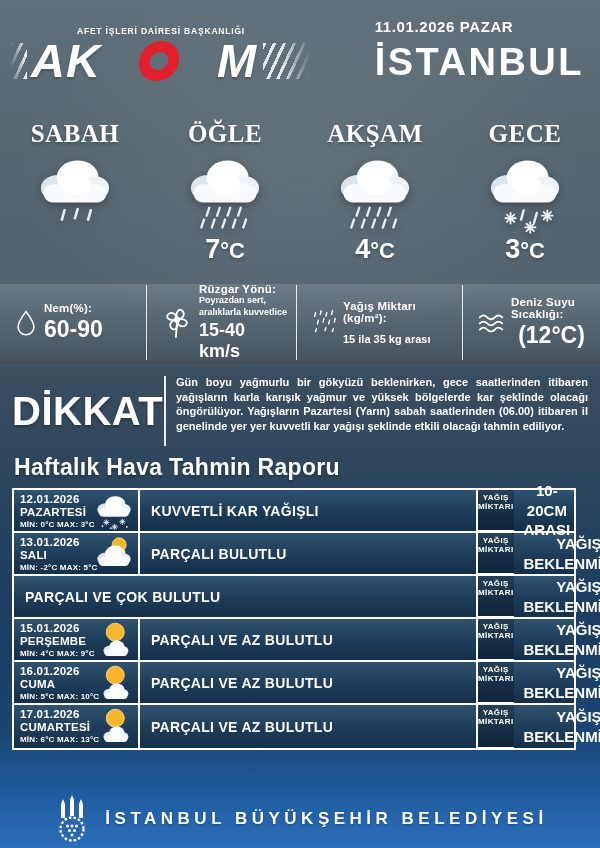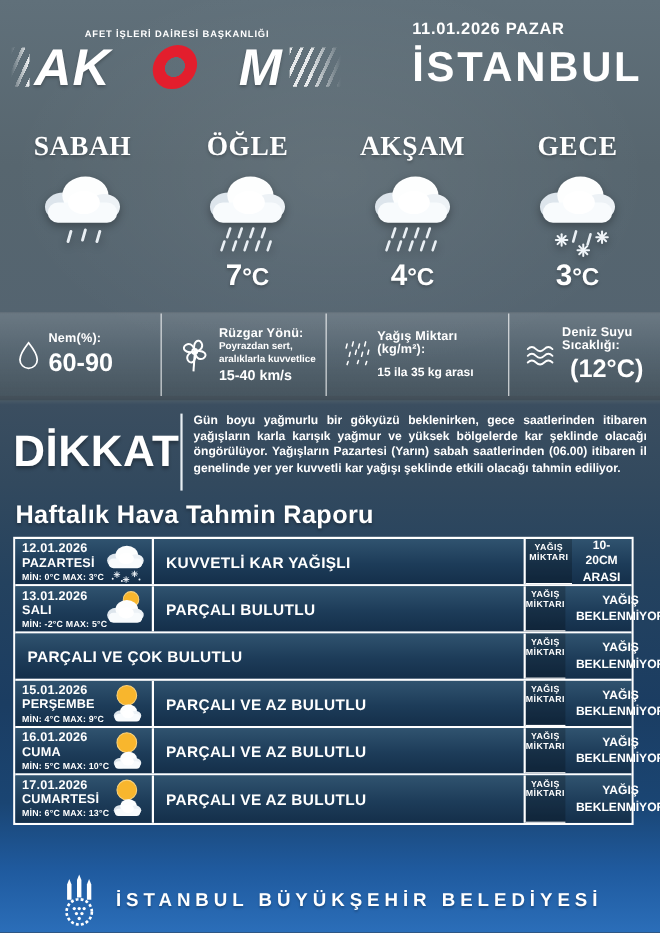--- a/index.html
+++ b/index.html
@@ -64,21 +64,21 @@
     background:linear-gradient(180deg, rgba(255,255,255,.13), rgba(255,255,255,.03) 45%, rgba(0,0,0,.10));
     border-top:1px solid rgba(255,255,255,.18);
     border-bottom:4px solid rgba(15,25,35,.38);
   }
   .info-item { display:flex; align-items:center; gap:4px; padding:0 8px 0 12px; }
   .info-item + .info-item { border-left:1.5px solid rgba(255,255,255,.85); }
   .info-item svg { flex:none; }
   .i-label { font-size:11.5px; font-weight:bold; letter-spacing:.2px; }
   .i-sub { font-size:9px; font-weight:bold; line-height:1.3; }
   .i-value-big { font-size:23px; font-weight:bold; margin-top:2px; }
-  .i-value-mid { font-size:13px; font-weight:bold; margin-top:1px; }
+  .i-value-mid { font-size:18px; font-weight:bold; margin-top:1px; }
   .i-value-small { font-size:11px; font-weight:bold; margin-top:9px; }
   .info-hum { width:146px; }
   .info-wind { width:150px; }
   .info-prec { width:166px; }
   .info-sea { width:138px; }
 
   
   .warning { position:absolute; top:368px; left:0; right:0; height:86px; display:flex; align-items:stretch; padding:6px 12px 6px 12px; }
   .w-title { width:152px; font-size:40px; font-weight:800; letter-spacing:.5px; display:flex; align-items:center; text-shadow:0 2px 3px rgba(0,0,0,.3); }
   .w-sep { width:2px; background:#e8eef3; margin:2px 10px 2px 0; }
@@ -92,21 +92,21 @@
   .wrow:last-child { border-bottom:none;justify-content:space-between; }
   .c-left { position:relative; width:126px; border-right:2px solid #fff; padding:3px 16px 2px 6px; overflow:hidden; }
   .r-date { font-size:11.5px; font-weight:bold; letter-spacing:.2px; }
   .r-day { font-size:11.5px; font-weight:bold; letter-spacing:.2px; margin-top:1px; }
   .r-minmax { font-size:8px; font-weight:bold; letter-spacing:.2px; margin-top:2px; white-space:nowrap; }
   .r-icon { position:absolute; right:1px; top:1px; }
   .r-icon svg { width:46px; height:41px; }
   .c-mid { flex:1; border-right:2px solid #fff; display:flex; align-items:center; padding-left:11px; font-size:14px; font-weight:800; letter-spacing:.3px; }
   .c-right { width:96px; display:flex; }
   .r-amt-hd { font-size:8px; font-weight:bold; letter-spacing:.4px; text-align:center; padding:2.5px 0; border-bottom:1.5px solid #fff; background:rgba(0,0,0,.22); }
-  .r-amt { flex:1; display:flex; align-items:center; justify-content:center; text-align:center; font-size:11px; font-weight:bold; line-height:1.3; padding:0 10px; }
+  .r-amt { flex:1; display:flex; align-items:center; justify-content:center; text-align:center; font-size:15px; font-weight:bold; line-height:1.3; padding:0 10px; }
 
   
   .footer { position:absolute; left:0; right:0; bottom:0; height:58px; display:flex; align-items:center; justify-content:center; gap:13px; }
   .footer-text { font-size:17px; font-weight:800; letter-spacing:4.5px; text-shadow:0 1px 2px rgba(0,0,0,.25); }
 
   .hidden-defs { position:absolute; width:0; height:0; overflow:hidden; }
 </style>
 </head>
 <body>
 

